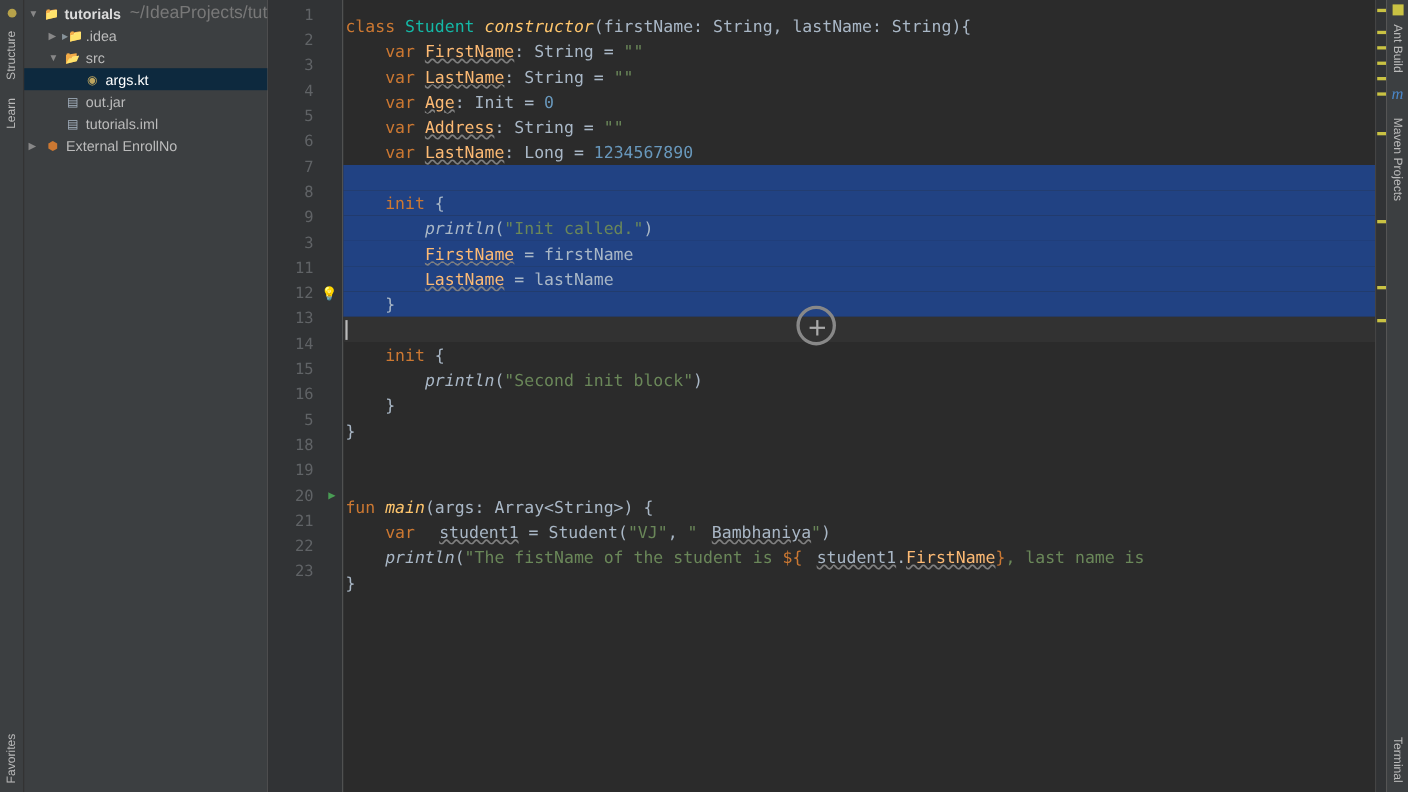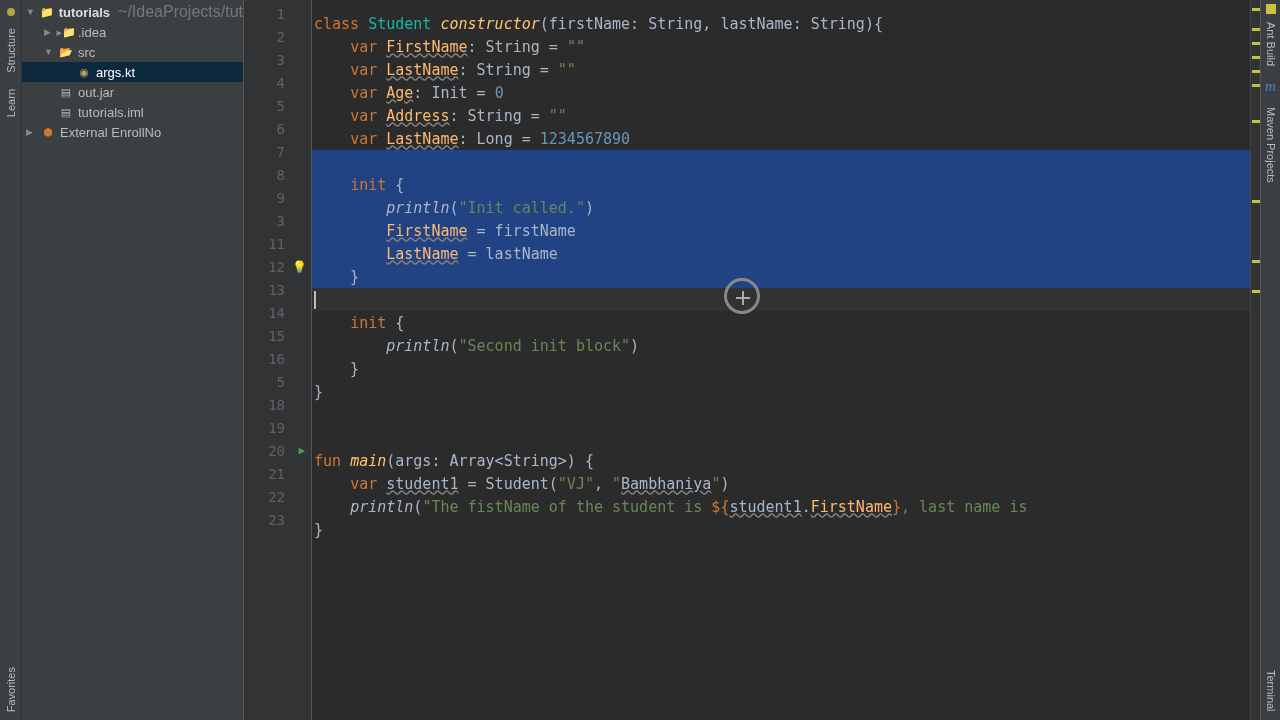--- a/index.html
+++ b/index.html
@@ -126,21 +126,21 @@
 }
 .kw { color: #cc7832; }
 .type { color: #14b8a6; }
 .fn { color: #ffc66d; font-style: italic; }
 .str { color: #6a8759; }
 .num { color: #6897bb; }
 .prop { color: #fdba74; text-decoration: underline wavy #808080; }
 .txt { color: #a9b7c6; }
 .call { font-style: italic; }
 .template { color: #cc7832; }
-.ident-u { text-decoration: underline wavy #808080; }
+.ident-u { text-decoration: underline wavy #808080; margin-left: 13px; }
 .caret-cursor {
   display: inline-block;
   width: 2px;
   height: 18px;
   background: #bbbbbb;
   vertical-align: middle;
 }
 .cursor-mark {
   position: absolute;
   left: 412px;

